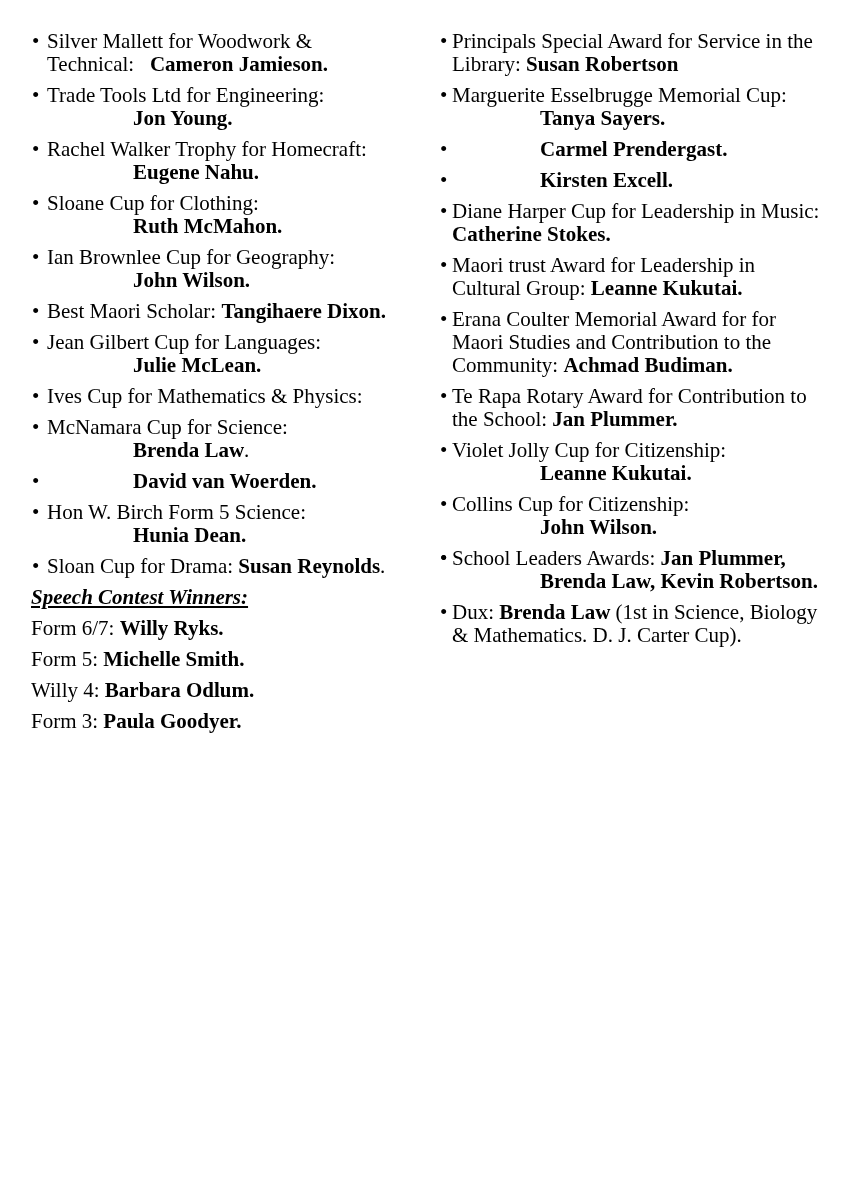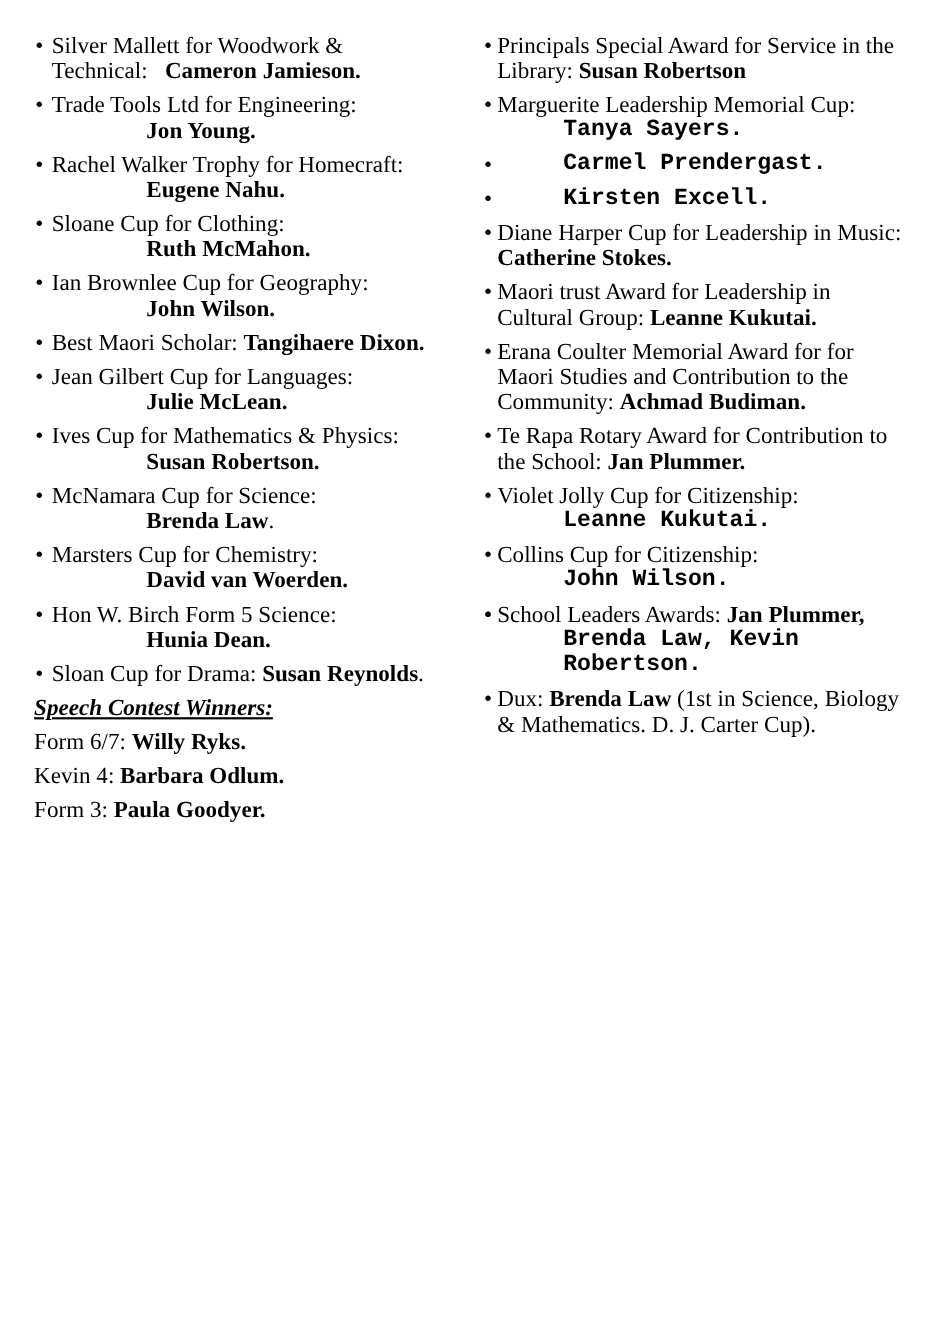--- a/index.html
+++ b/index.html
@@ -31,53 +31,54 @@
 
   .block.bullet .bullet {
     position: absolute;
     left: 1px;
     top: 0;
     font-size: 21px;
   }
   .col-right .block.bullet .bullet { left: 0; }
 
   .name-line { margin-left: 86px; }
-  .col-right .name-line { margin-left: 60px; font-family: Liberation Mono, monospace; }
+  .col-right .name-line { margin-left: 88px; }
 
   .run.b { font-weight: bold; }
   .run.i { font-style: italic; }
   .run.u { text-decoration: underline; text-align: right; }
 
   .block.heading { font-weight: bold; font-style: italic; }
 </style>
 </head>
 <body>
 
 <div class="page">
   <div class="col col-left">
       <div class="block bullet"><span class="bullet">•</span><span class="content"><span class="run">Silver Mallett for Woodwork &amp; Technical:&nbsp;&nbsp; </span><span class="run b">Cameron Jamieson.</span></span></div>
       <div class="block bullet"><span class="bullet">•</span><span class="content"><span class="run">Trade Tools Ltd for Engineering:</span></span><div class="name-line"><span class="run b">Jon Young.</span></div></div>
       <div class="block bullet"><span class="bullet">•</span><span class="content"><span class="run">Rachel Walker Trophy for Homecraft:</span></span><div class="name-line"><span class="run b">Eugene Nahu.</span></div></div>
       <div class="block bullet"><span class="bullet">•</span><span class="content"><span class="run">Sloane Cup for Clothing:</span></span><div class="name-line"><span class="run b">Ruth McMahon.</span></div></div>
       <div class="block bullet"><span class="bullet">•</span><span class="content"><span class="run">Ian Brownlee Cup for Geography:</span></span><div class="name-line"><span class="run b">John Wilson.</span></div></div>
       <div class="block bullet"><span class="bullet">•</span><span class="content"><span class="run">Best Maori Scholar: </span><span class="run b">Tangihaere Dixon.</span></span></div>
       <div class="block bullet"><span class="bullet">•</span><span class="content"><span class="run">Jean Gilbert Cup for Languages:</span></span><div class="name-line"><span class="run b">Julie McLean.</span></div></div>
-      <div class="block bullet"><span class="bullet">•</span><span class="content"><span class="run">Ives Cup for Mathematics &amp; Physics:</span></span><div class="name-line"><span class="run b">Susan Robertson.</span></div></div>
+      <div class="block bullet"><span class="bullet">•</span><span class="content"><span class="run">Ives Cup for Mathematics &amp; Physics:</span></span></div>
       <div class="block bullet"><span class="bullet">•</span><span class="content"><span class="run">McNamara Cup for Science:</span></span><div class="name-line"><span class="run b">Brenda Law</span><span class="run">.</span></div></div>
-      <div class="block bullet"><span class="bullet">•</span><span class="content"><span class="run">Marsters Cup for Chemistry:</span></span><div class="name-line"><span class="run b">David van Woerden.</span></div></div>
+      <div class="block bullet"><span class="bullet">•</span><div class="name-line"><span class="run b">David van Woerden.</span></div></div>
       <div class="block bullet"><span class="bullet">•</span><span class="content"><span class="run">Hon W. Birch Form 5 Science:</span></span><div class="name-line"><span class="run b">Hunia Dean.</span></div></div>
       <div class="block bullet"><span class="bullet">•</span><span class="content"><span class="run">Sloan Cup for Drama: </span><span class="run b">Susan Reynolds</span><span class="run">.</span></span></div>
       <div class="block heading"><span class="content"><span class="run b i u">Speech Contest Winners:</span></span></div>
       <div class="block plain"><span class="content"><span class="run">Form 6/7: </span><span class="run b">Willy Ryks.</span></span></div>
-      <div class="block plain"><span class="content"><span class="run">Kevin 4: </span><span class="run b">Barbara Odlum.</span></span></div>
+      <div class="block plain"><span class="content"><span class="run">Form 5: </span><span class="run b">Michelle Smith.</span></span></div>
+      <div class="block plain"><span class="content"><span class="run">Willy 4: </span><span class="run b">Barbara Odlum.</span></span></div>
       <div class="block plain"><span class="content"><span class="run">Form 3: </span><span class="run b">Paula Goodyer.</span></span></div>
     </div>
   <div class="col col-right">
       <div class="block bullet"><span class="bullet">•</span><span class="content"><span class="run">Principals Special Award for Service in the Library: </span><span class="run b">Susan Robertson</span></span></div>
-      <div class="block bullet"><span class="bullet">•</span><span class="content"><span class="run">Marguerite Leadership Memorial Cup:</span></span><div class="name-line"><span class="run b">Tanya Sayers.</span></div></div>
+      <div class="block bullet"><span class="bullet">•</span><span class="content"><span class="run">Marguerite Esselbrugge Memorial Cup:</span></span><div class="name-line"><span class="run b">Tanya Sayers.</span></div></div>
       <div class="block bullet"><span class="bullet">•</span><div class="name-line"><span class="run b">Carmel Prendergast.</span></div></div>
       <div class="block bullet"><span class="bullet">•</span><div class="name-line"><span class="run b">Kirsten Excell.</span></div></div>
       <div class="block bullet"><span class="bullet">•</span><span class="content"><span class="run">Diane Harper Cup for Leadership in Music: </span><span class="run b">Catherine Stokes.</span></span></div>
       <div class="block bullet"><span class="bullet">•</span><span class="content"><span class="run">Maori trust Award for Leadership in Cultural Group: </span><span class="run b">Leanne Kukutai.</span></span></div>
       <div class="block bullet"><span class="bullet">•</span><span class="content"><span class="run">Erana Coulter Memorial Award for for Maori Studies and Contribution to the Community: </span><span class="run b">Achmad Budiman.</span></span></div>
       <div class="block bullet"><span class="bullet">•</span><span class="content"><span class="run">Te Rapa Rotary Award for Contribution to the School: </span><span class="run b">Jan Plummer.</span></span></div>
       <div class="block bullet"><span class="bullet">•</span><span class="content"><span class="run">Violet Jolly Cup for Citizenship:</span></span><div class="name-line"><span class="run b">Leanne Kukutai.</span></div></div>
       <div class="block bullet"><span class="bullet">•</span><span class="content"><span class="run">Collins Cup for Citizenship:</span></span><div class="name-line"><span class="run b">John Wilson.</span></div></div>
       <div class="block bullet"><span class="bullet">•</span></div>
       <div class="block bullet"><span class="bullet">•</span><span class="content"><span class="run">School Leaders Awards: </span><span class="run b">Jan Plummer,</span></span><div class="name-line"><span class="run b">Brenda Law, Kevin Robertson.</span></div></div>

